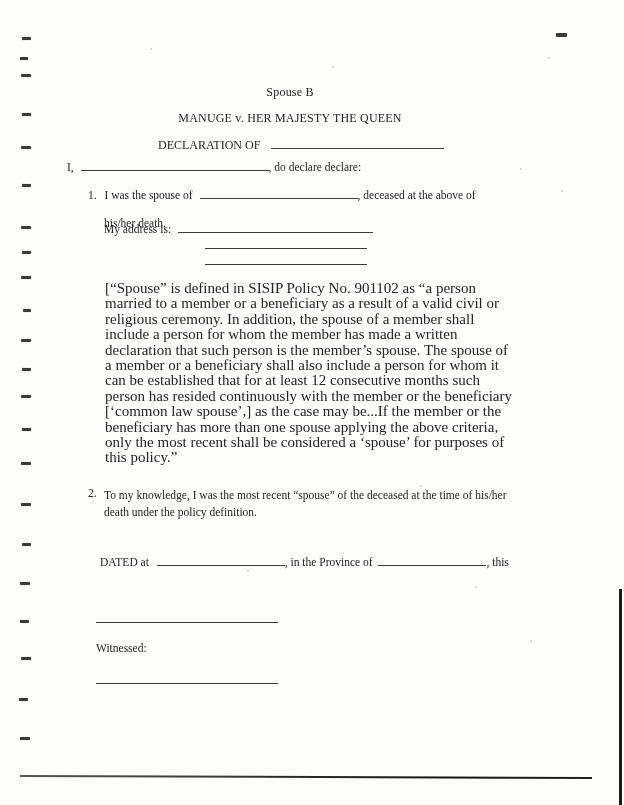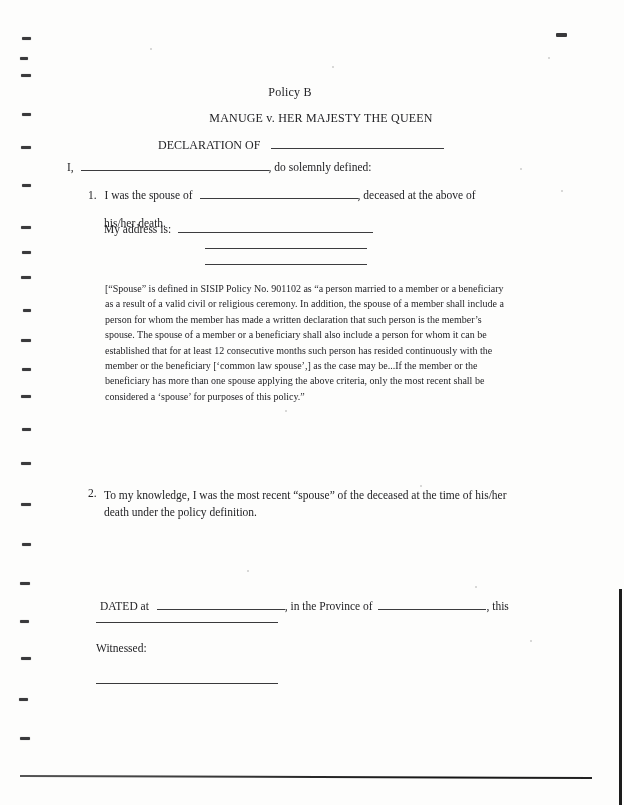--- a/index.html
+++ b/index.html
@@ -17,21 +17,21 @@
   .t115{font-size:11.5px;}
   .center-line{left:0;width:580px;text-align:center;letter-spacing:.2px;}
   .blank{
     display:inline-block;
     height:12px;
     border-bottom:1px solid #3c3c3e;
     vertical-align:baseline;
   }
   .para{
     position:absolute;left:105px;width:408px;
-    font-size:10px;line-height:15.4px;
+    font-size:15px;line-height:15.4px;
     white-space:normal;text-align:left;
     color:#242428;
   }
   .item-row{display:flex;}
   .item-num{width:16px;flex:0 0 16px;}
   .item-text{width:416px;white-space:normal;line-height:17px;}
   .sig-line{
     position:absolute;height:0;
     border-bottom:1.4px solid #39393b;
   }
@@ -95,32 +95,32 @@
       <div class="speck" style="left: 285px; top: 410px;"></div>
       <div class="speck" style="left: 420px; top: 485px;"></div>
       <div class="speck" style="left: 247px; top: 570px;"></div>
       <div class="speck" style="left: 475px; top: 586px;"></div>
       <div class="speck" style="left: 530px; top: 640px;"></div>
     </div>
   <div class="corner-dash"></div>
   <div class="edge-right"></div>
   <div class="edge-bottom"></div>
 
-  <div class="abs t12 center-line" style="top:85px;">Policy B</div>
+  <div class="abs t12 center-line" style="top:85px;">Spouse B</div>
 
-  <div class="abs t12 center-line" style="top:111px;padding-left:31px;">MANUGE v. HER MAJESTY THE QUEEN</div>
+  <div class="abs t12 center-line" style="top:111px;">MANUGE v. HER MAJESTY THE QUEEN</div>
 
   <div class="abs t12" style="left:158px;top:136px;">
     <span>DECLARATION OF</span>
     <span class="blank" style="width:173px;margin-left:8px;"></span>
   </div>
 
   <div class="abs t115" style="left:67px;top:158px;">
     <span>I,</span>
-    <span class="blank" style="width:188px;margin-left:4px;"></span><span>, do solemnly defined:</span>
+    <span class="blank" style="width:188px;margin-left:4px;"></span><span>, do declare declare:</span>
   </div>
 
   <div class="abs t115" style="left:88px;top:186px;">
     <span>1.</span>
     <span style="margin-left:5px;">I was the spouse of</span>
     <span class="blank" style="width:158px;margin-left:4px;"></span><span>, deceased at the above of</span>
   </div>
   <div class="abs t115" style="left:104px;top:217px;">his/her death.</div>
   <div class="abs t115" style="left:104px;top:220px;">
     <span>My address is:</span>
@@ -136,21 +136,21 @@
   <div class="para" style="top:281px;">[“Spouse” is defined in SISIP Policy No. 901102 as “a person married to a member or a beneficiary as a result of a valid civil or religious ceremony.  In addition, the spouse of a member shall include a person for whom the member has made a written declaration that such person is the member’s spouse.  The spouse of a member or a beneficiary shall also include a person for whom it can be established that for at least 12 consecutive months such person has resided continuously with the member or the beneficiary [‘common law spouse’,] as the case may be...If the member or the beneficiary has more than one spouse applying the above criteria, only the most recent shall be considered a ‘spouse’ for purposes of this policy.”</div>
 
 
   <div class="abs t115" style="left:88px;top:487px;">
     <div class="item-row">
       <div class="item-num">2.</div>
       <div class="item-text">To my knowledge, I was the most recent “spouse” of the deceased at the time of his/her death under the policy definition.</div>
     </div>
   </div>
 
-  <div class="abs t115" style="left:100px;top:553px;margin-top:44px;">
+  <div class="abs t115" style="left:100px;top:553px;">
     <span>DATED at</span>
     <span class="blank" style="width:128px;margin-left:5px;"></span><span>, in the Province of</span>
     <span class="blank" style="width:108px;margin-left:3px;"></span><span>, this</span>
   </div>
 
   <div class="sig-line" style="left:96px;top:622px;width:182px;"></div>
 
   <div class="abs t115" style="left:96px;top:642px;">Witnessed:</div>
 
   <div class="sig-line" style="left:96px;top:683px;width:182px;"></div>

